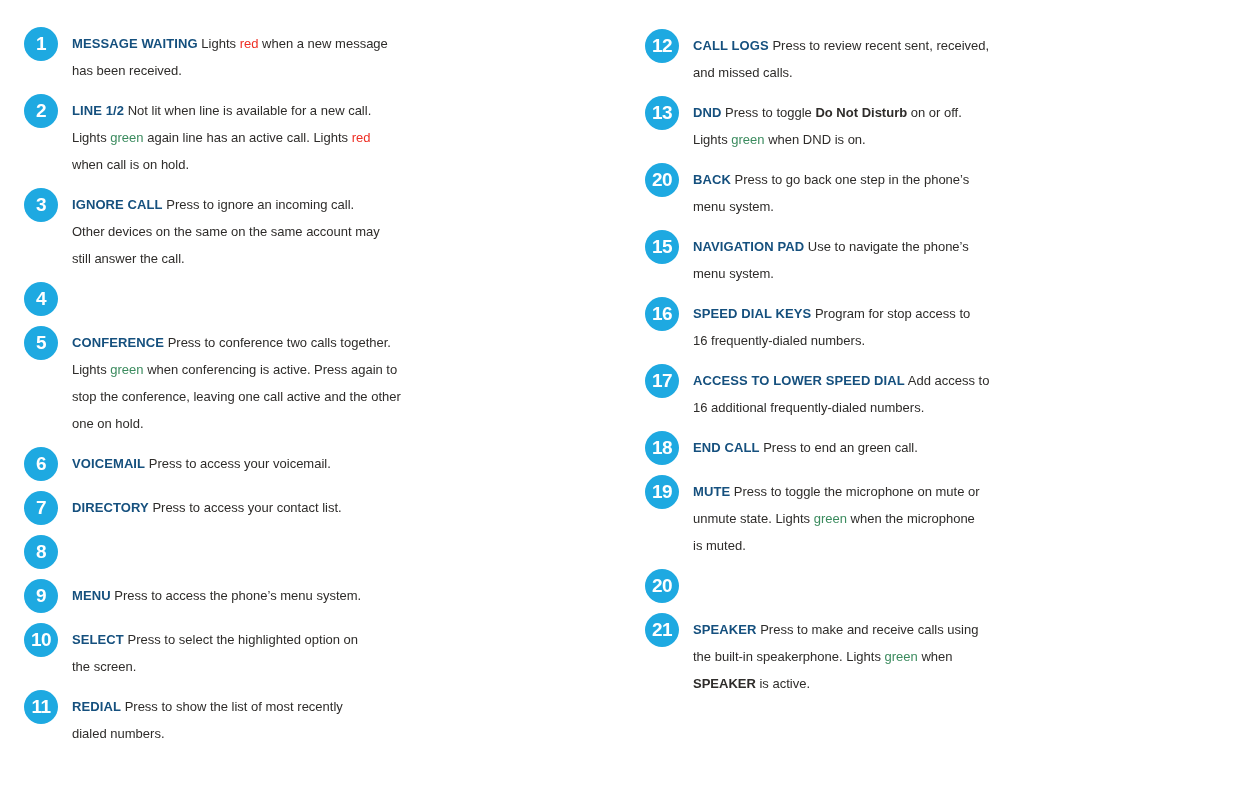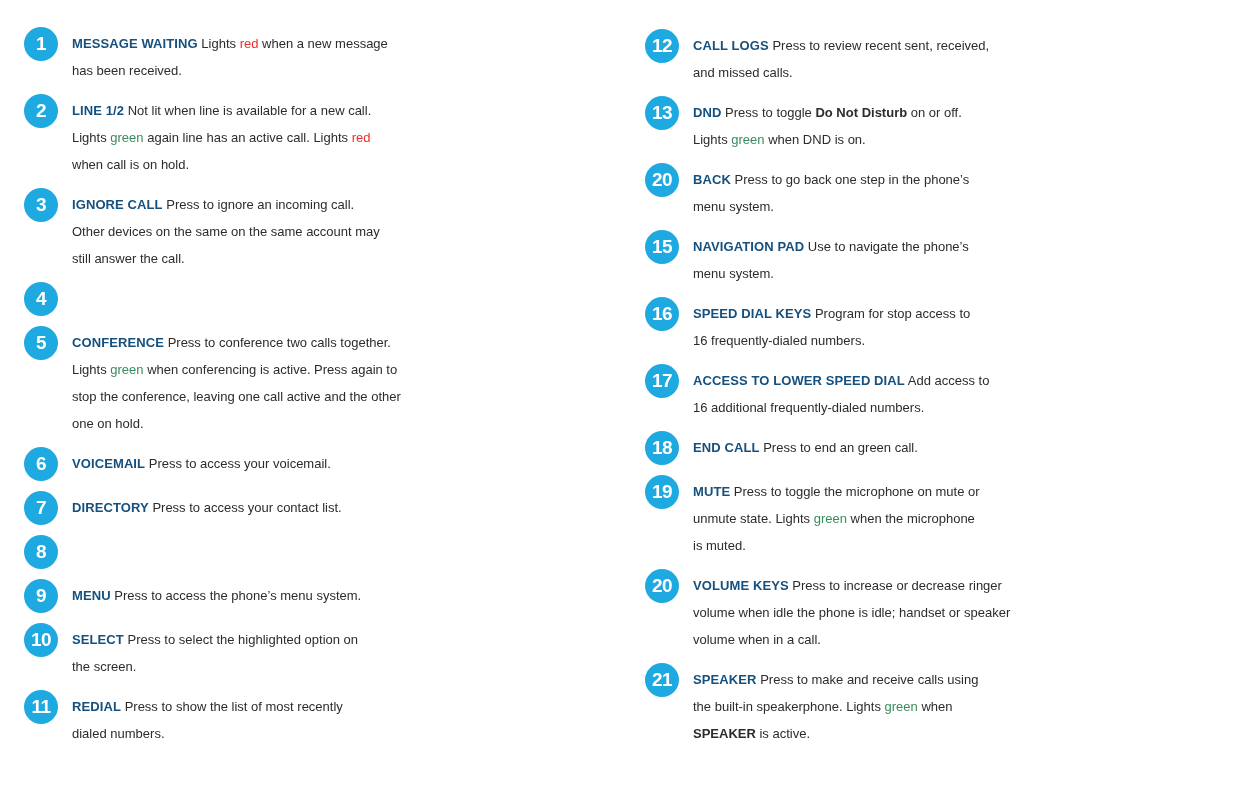--- a/index.html
+++ b/index.html
@@ -140,21 +140,20 @@
         <div class="item">
           <div class="badge">18</div>
           <div class="text"><span class="title">END CALL</span> <span class="seg-n">Press to end an green call.</span></div>
         </div>
         <div class="item">
           <div class="badge">19</div>
           <div class="text"><span class="title">MUTE</span> <span class="seg-n">Press to toggle the microphone on mute or</span><br><span class="seg-n">unmute state. Lights </span><span class="seg-g">green</span><span class="seg-n"> when the microphone</span><br><span class="seg-n">is muted.</span></div>
         </div>
         <div class="item">
           <div class="badge">20</div>
-          <div class="text"><span class="title">VOLUME KEYS</span> <span class="seg-n">Press to increase or decrease ringer</span><br><span class="seg-n">volume when idle the phone is idle; handset or speaker</span><br><span class="seg-n">volume when in a call.</span></div>
         </div>
         <div class="item">
           <div class="badge">21</div>
           <div class="text"><span class="title">SPEAKER</span> <span class="seg-n">Press to make and receive calls using</span><br><span class="seg-n">the built-in speakerphone. Lights </span><span class="seg-g">green</span><span class="seg-n"> when</span><br><span class="seg-b">SPEAKER</span><span class="seg-n"> is active.</span></div>
         </div>
       </div>
   </div>
 </div>
 
 </body></html>

